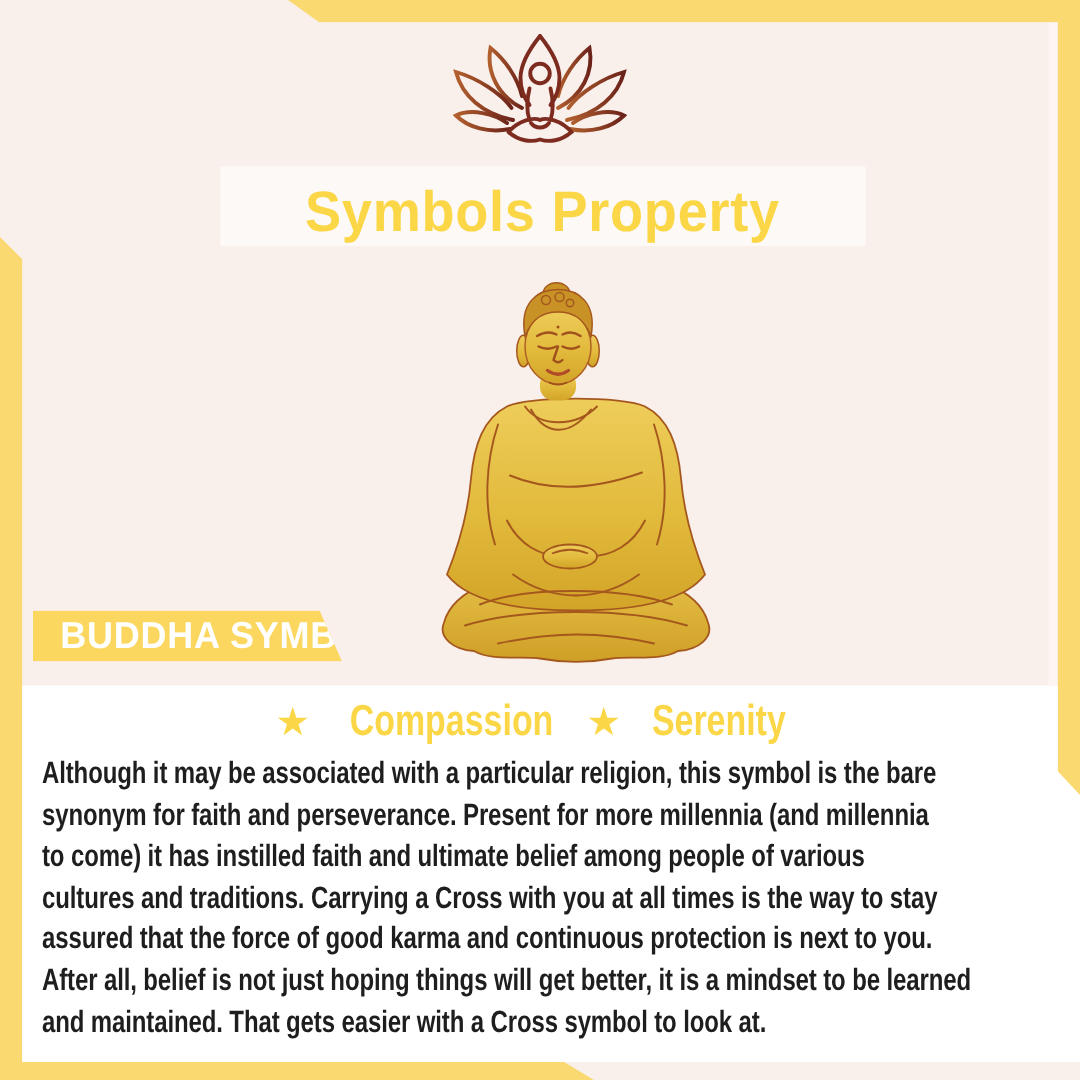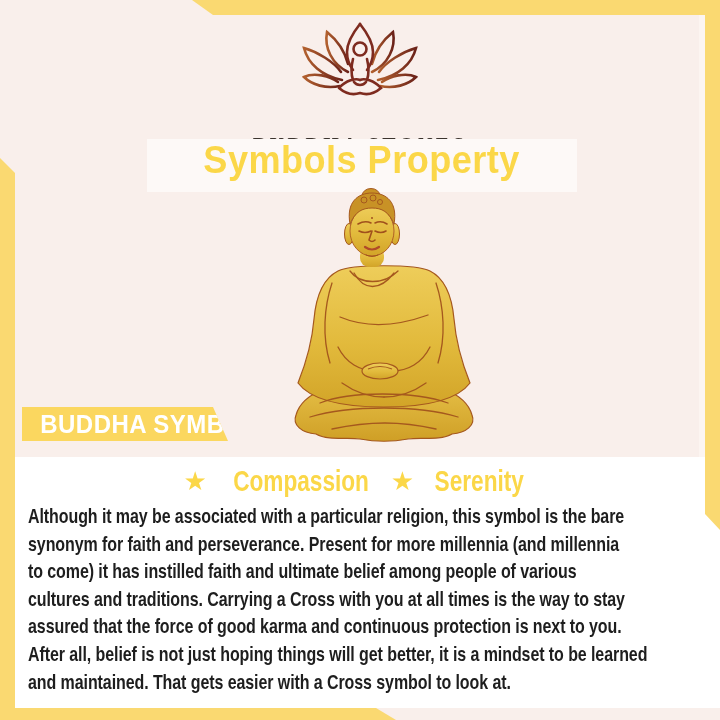--- a/index.html
+++ b/index.html
@@ -22,22 +22,22 @@
     clip-path:polygon(0 0,376px 0,396px 12px,0 12px);}
   
   .logo{position:absolute;left:288px;top:22px;width:144px;height:78px;}
   .brand-name{
     position:absolute;left:0;top:100px;width:720px;text-align:center;
     font-family:"Liberation Serif",serif;font-size:20px;font-weight:600;
     letter-spacing:3.5px;color:var(--brand_ink);margin-top:34px;
   }
   
   .title-banner{
-    position:absolute;left:147px;top:139px;width:430px;height:53px;
-    background:var(--panel_white);display:flex;align-items:flex-start;justify-content:center;
+    position:absolute;left:147px;top:111px;width:430px;height:53px;
+    background:var(--panel_white);display:flex;align-items:flex-end;justify-content:center;
   }
   .title-text{
     display:inline-block;font-size:38px;font-weight:700;color:var(--title_yellow);
     letter-spacing:0.5px;transform:scaleX(0.95);transform-origin:center;white-space:nowrap;
   }
   
   .buddha{position:absolute;left:280px;top:187px;width:208px;height:258px;}
   
   .symbol-label{
     position:absolute;left:22px;top:407px;width:206px;height:34px;

